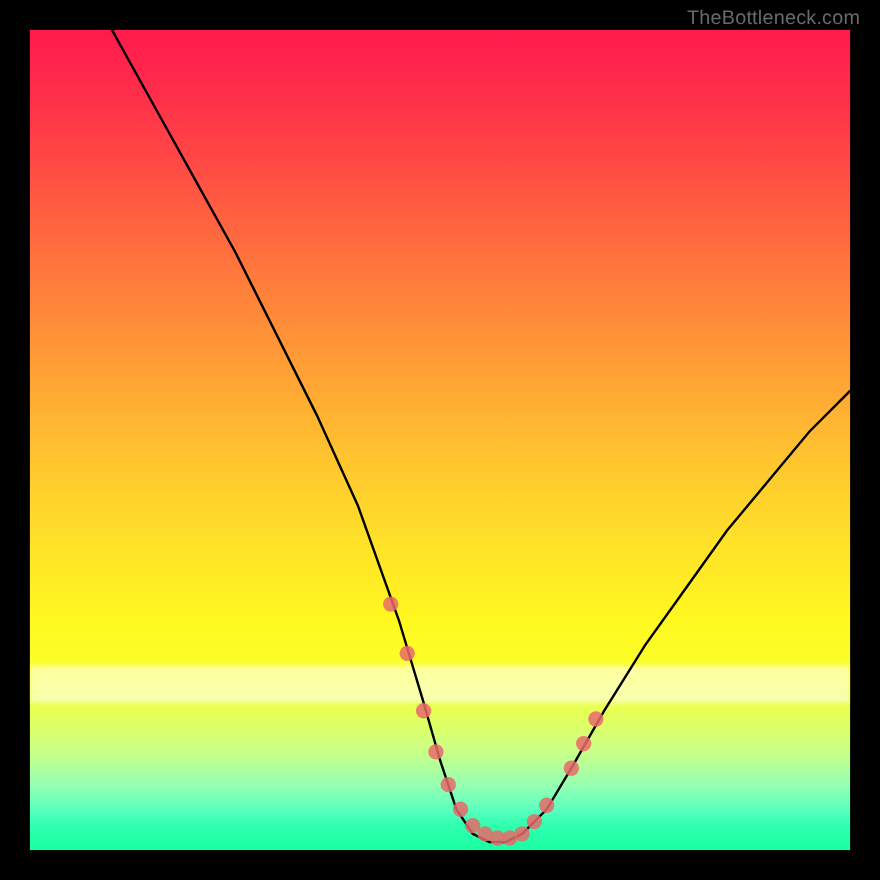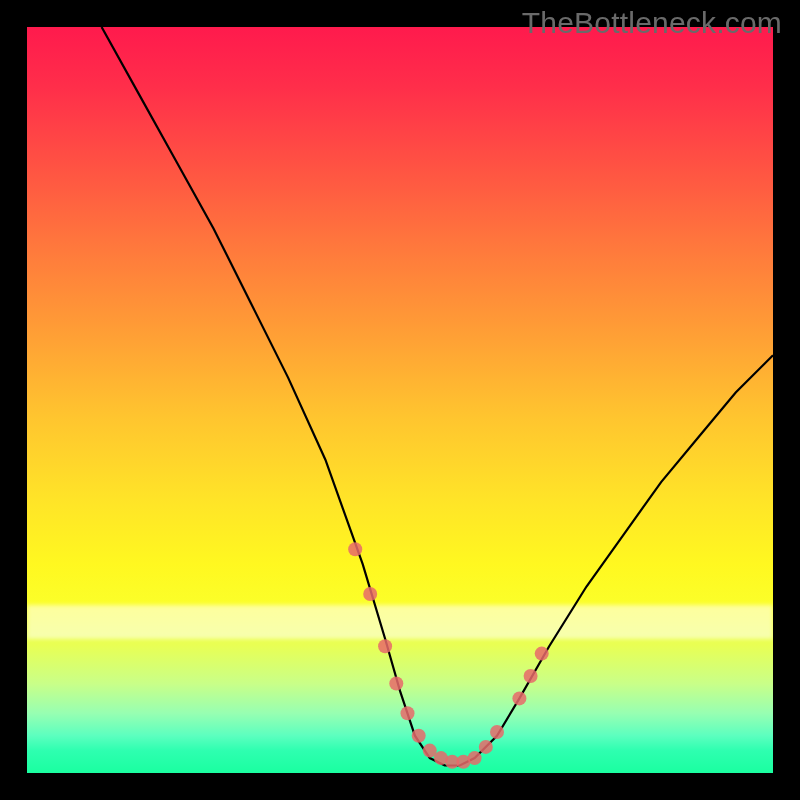--- a/index.html
+++ b/index.html
@@ -46,21 +46,21 @@
     top: 77.5%;
     height: 4.5%;
     background: rgba(255,255,255,0.55);
     filter: blur(2px);
   }
   .watermark {
     position: absolute;
     top: 6px;
     right: 18px;
     color: #6a6a6a;
-    font-size: 30px;
+    font-size: 18px;
     font-weight: 500;
     letter-spacing: 0.2px;
     z-index: 50;
   }
   svg.curve {
     position: absolute;
     inset: 0;
     width: 100%;
     height: 100%;
   }

